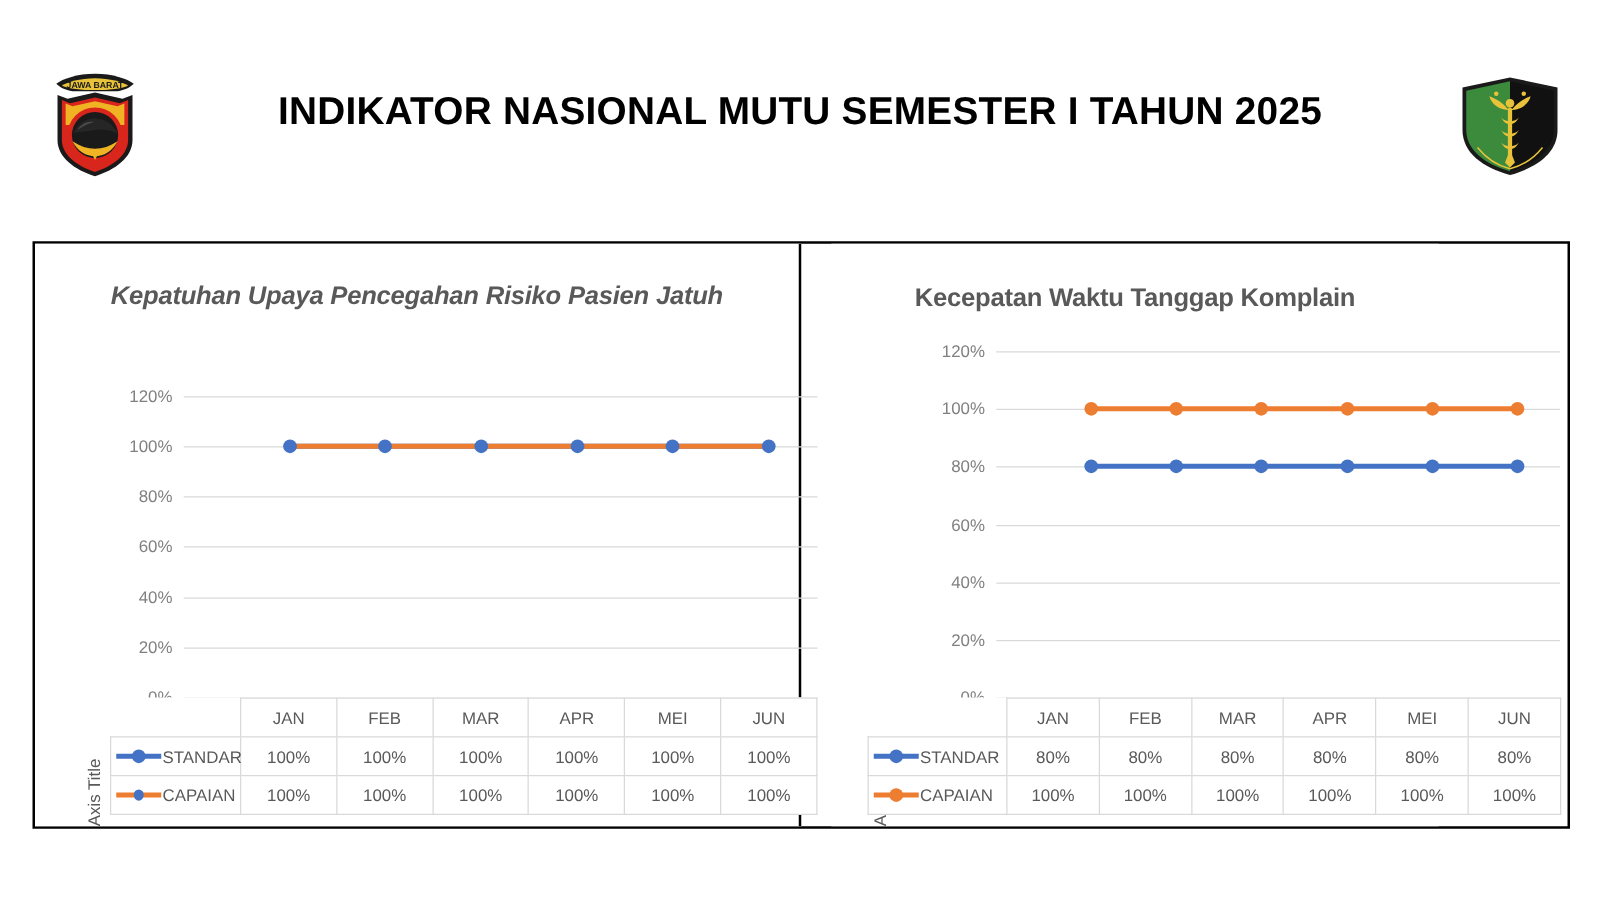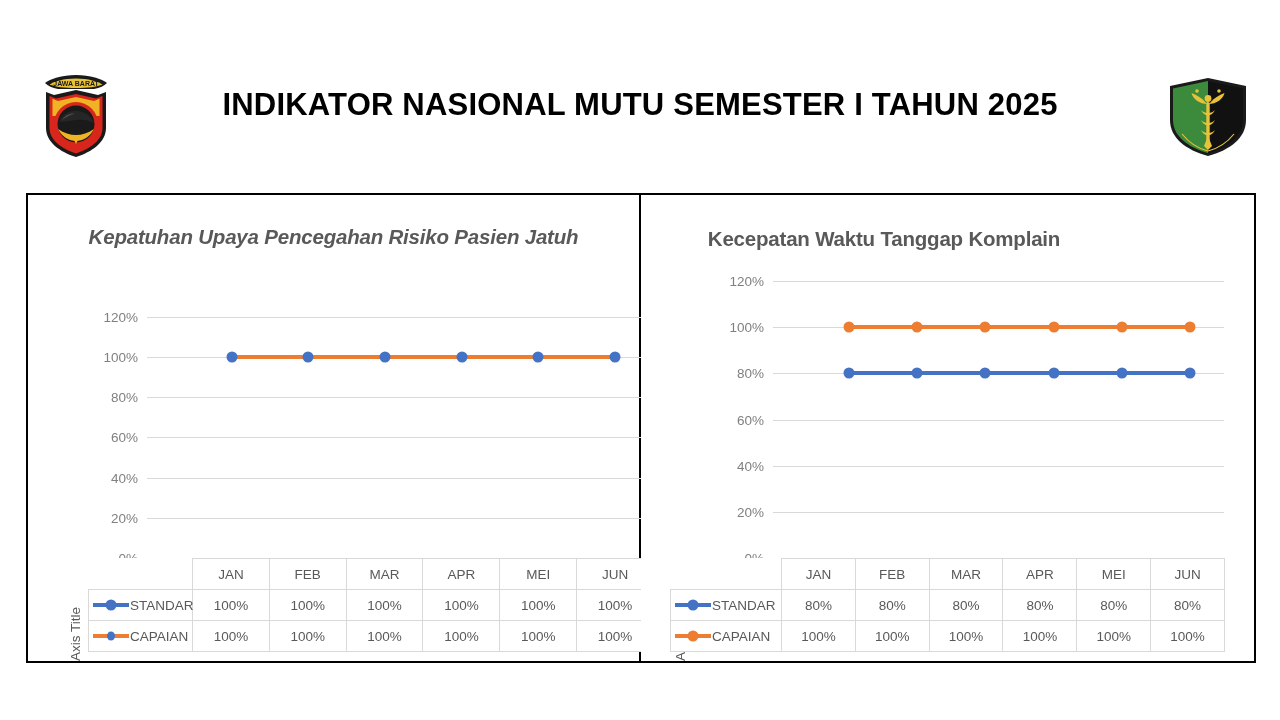--- a/index.html
+++ b/index.html
@@ -14,21 +14,21 @@
     position: relative;
     overflow: hidden;
     font-family: "Liberation Sans", sans-serif;
     color: #000000;
   }
 
   
   .header {
     position: absolute;
     left: 0;
-    top: 62px;
+    top: 46px;
     width: 1280px;
     height: 105px;
   }
   .logo-left {
     position: absolute;
     left: 32px;
     top: 8px;
     width: 88px;
     height: 90px;
   }
@@ -65,21 +65,21 @@
     display: flex;
     background: #ffffff;
   }
   .panel {
     position: relative;
     height: 100%;
     box-sizing: border-box;
     background: #ffffff;
   }
   .panel-left  { width: 613px; border-right: 2px solid #000000; }
-  .panel-right { width: 486px; }
+  .panel-right { width: 486px; margin-left: 24px; }
 
   .chart-inner {
     position: absolute;
     inset: 4px 4px 4px 4px;
     background: #ffffff;
   }
 
   
   .chart-title {
     position: absolute;

